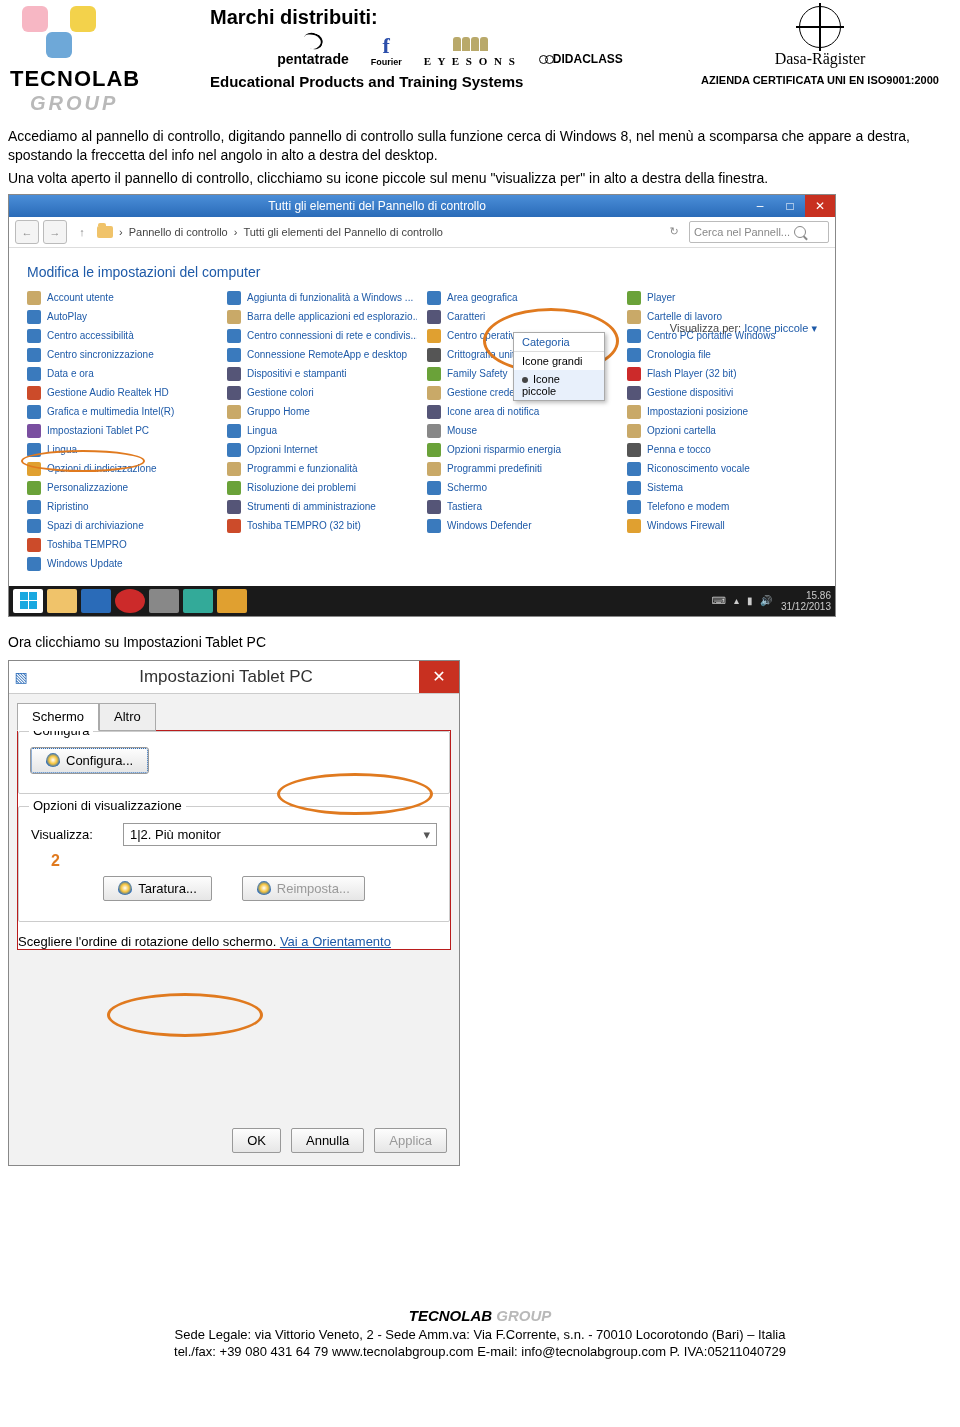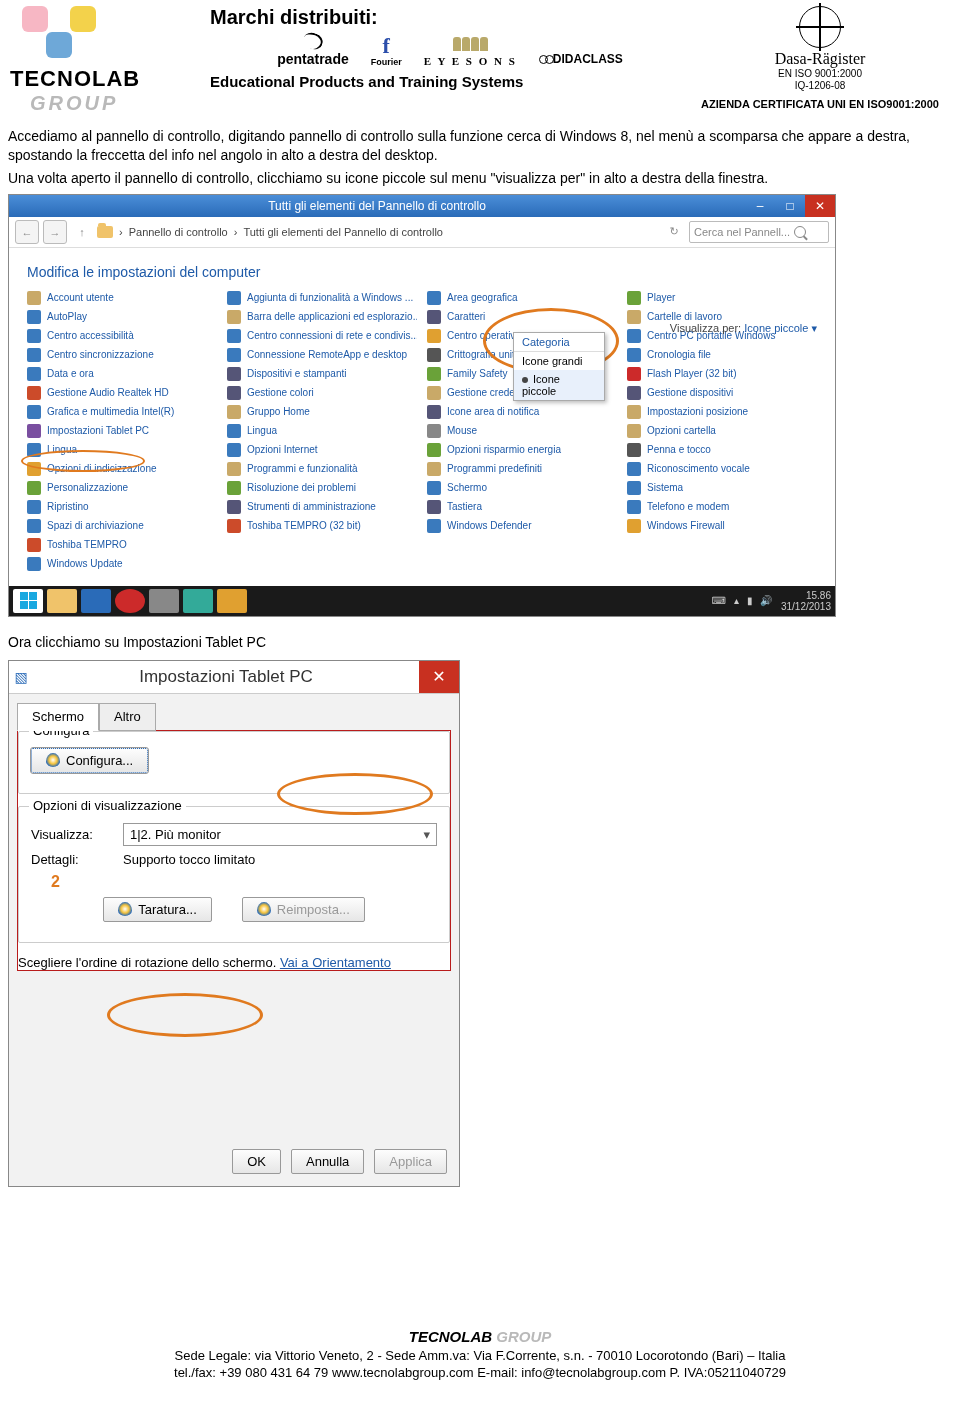--- a/index.html
+++ b/index.html
@@ -146,21 +146,20 @@
           </div>
         <div class="brand">
             <span class="dida"><span class="dida-ico"></span><span>DIDACLASS</span></span>
           </div>
       </div>
       <div class="edu">Educational Products and Training Systems</div>
     </div>
     <div class="right-block">
       <div class="compass"></div>
       <div class="dasa">Dasa-Rägister</div>
-      <div class="iso"><span>EN ISO 9001:2000</span><br><span>IQ-1206-08</span></div>
       <div class="cert">AZIENDA CERTIFICATA UNI EN ISO9001:2000</div>
     </div>
   </div>
 
   <div class="body-text" style="margin-top:10px">Accediamo al pannello di controllo, digitando pannello di controllo sulla funzione cerca di Windows 8, nel menù a scomparsa che appare a destra, spostando la freccetta del info nel angolo in alto a destra del desktop.</div>
   <div class="body-text">Una volta aperto il pannello di controllo, clicchiamo su icone piccole sul menu "visualizza per" in alto a destra della finestra.</div>
 
   <div class="sshot">
     <div class="titlebar">
       <span class="title">Tutti gli elementi del Pannello di controllo</span>
@@ -478,24 +477,20 @@
       </div>
       <div class="group">
         <div class="group-title">Opzioni di visualizzazione</div>
         <div class="row">
           <div style="width:80px">Visualizza:</div>
           <div class="select">
               <span>1|2. Più monitor</span>
             </div>
         </div>
         <div class="row">
-          <div style="width:80px">Dettagli:</div>
-          <div>Supporto tocco limitato</div>
-        </div>
-        <div class="row">
             <span class="num-badge" style="margin-left:20px">2</span>
           </div>
         <div class="row" style="justify-content:center;gap:30px">
           <div class="btn">
               <span class="shield"></span>
               <span>Taratura...</span>
             </div>
           <div class="btn disabled">
               <span class="shield"></span>
               <span>Reimposta...</span>

